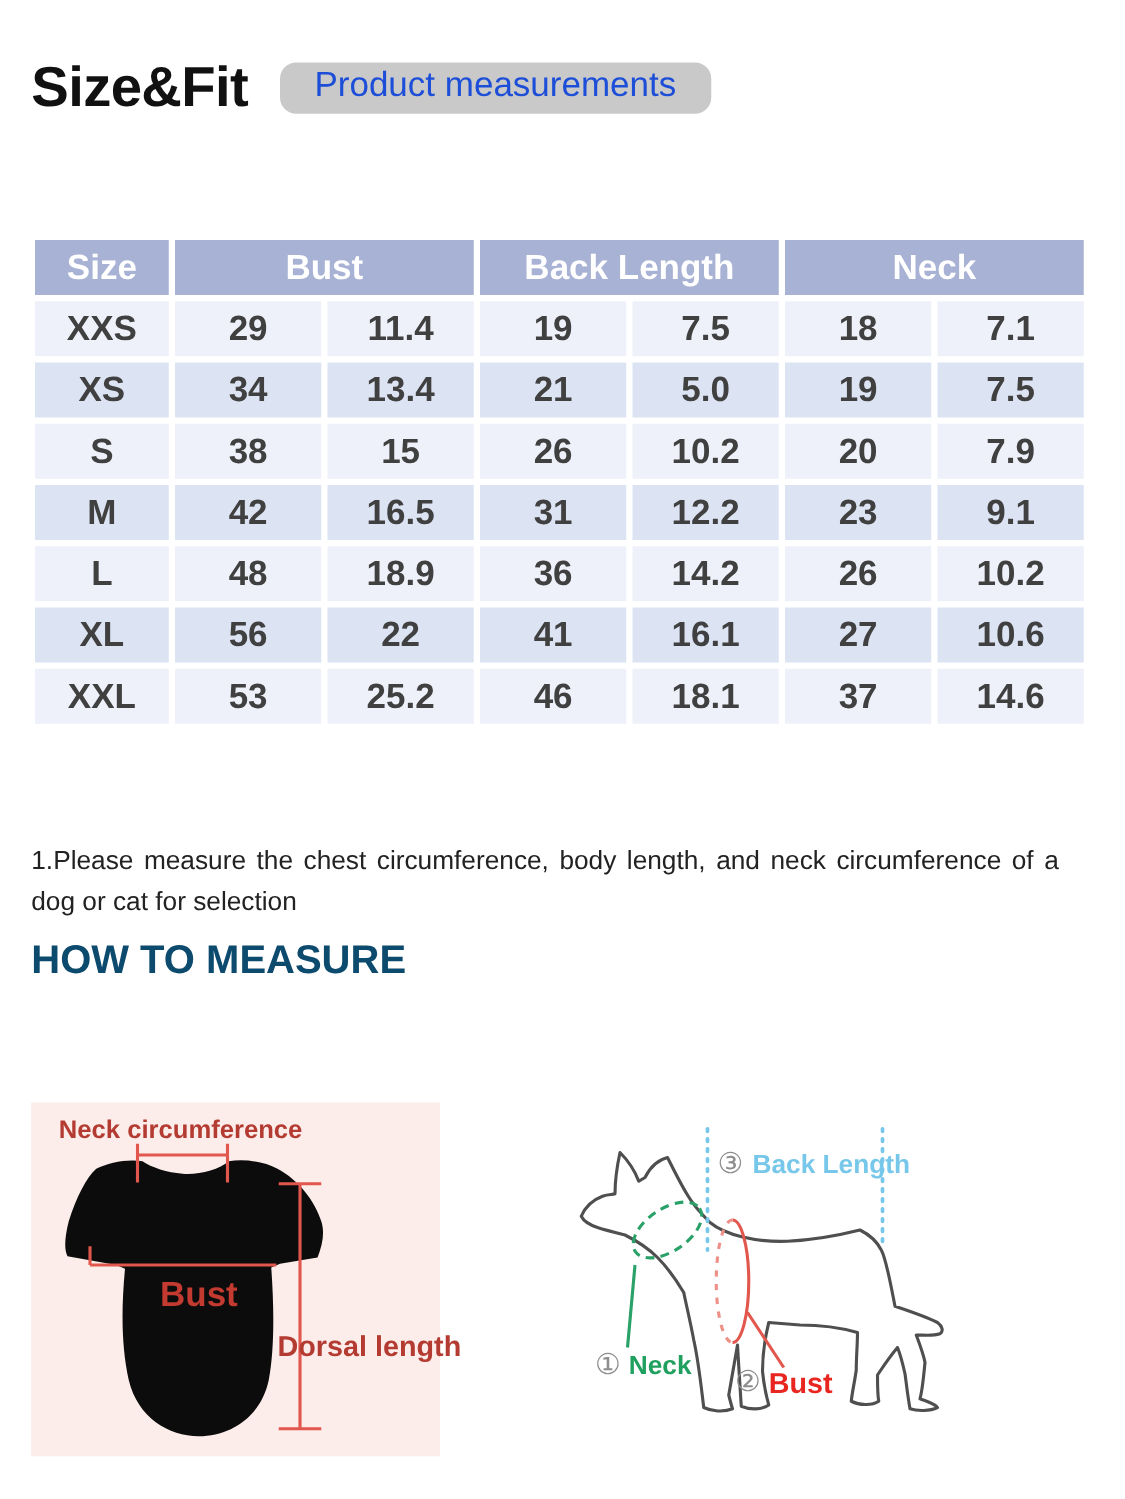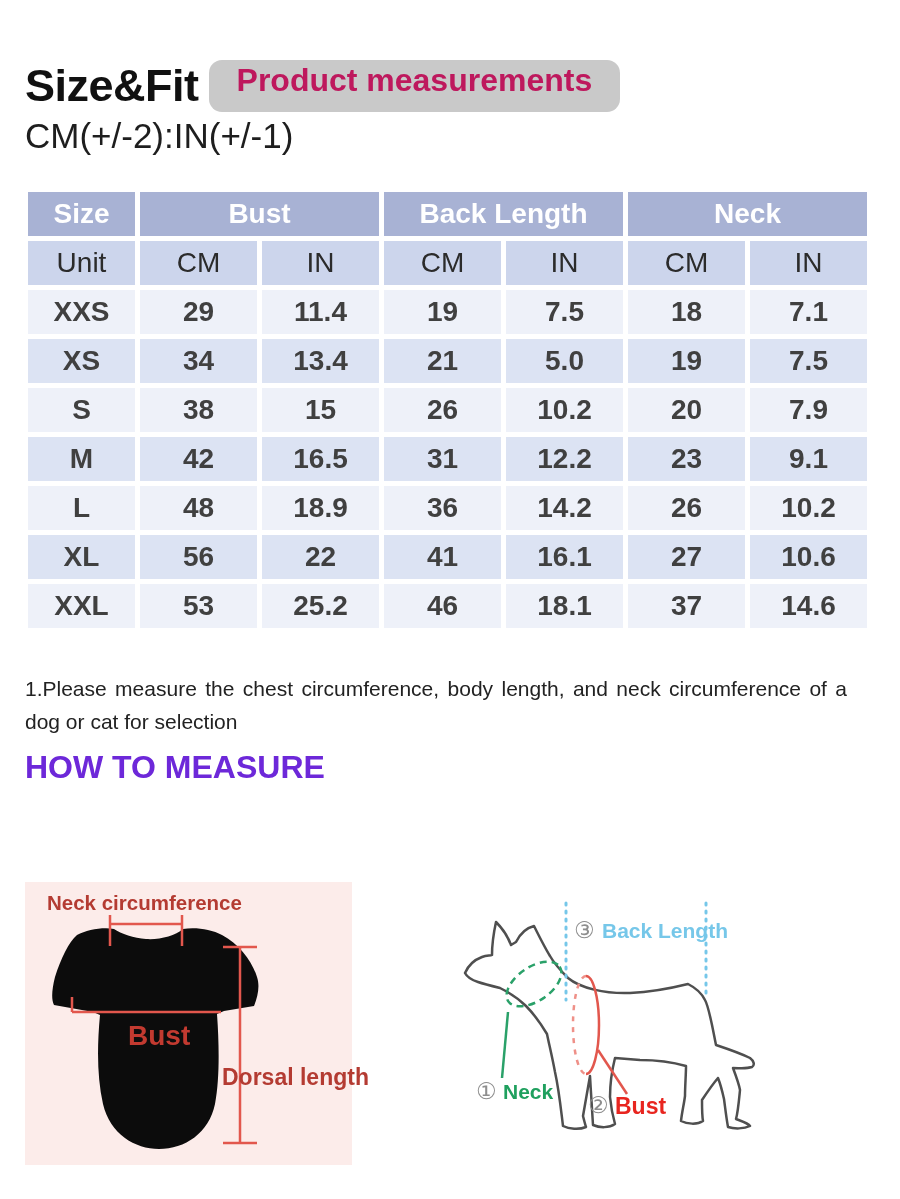--- a/index.html
+++ b/index.html
@@ -2,86 +2,76 @@
 <html><head>
 <meta charset="utf-8">
 <style>
   * { margin:0; padding:0; box-sizing:border-box; }
   html,body { background:#ffffff; }
   .page {
     position:relative; width:900px; height:1199px; overflow:hidden;
     background:#ffffff; font-family:"Liberation Sans", sans-serif; color:#222;
   }
   
-  .title-row { position:absolute; left:25px; top:60px; display:flex; gap:10px; }
+  .title-row { position:absolute; left:25px; top:44px; display:flex; align-items:center; gap:25px; }
   .page-title { font-size:45px; font-weight:bold; color:#111; letter-spacing:-0.5px; }
   .badge {
-    background:#c9c9c9; color:#be185d; font-size:32px; font-weight:bold;
+    background:#c9c9c9; color:#1d4ed8; font-size:28px; font-weight:normal;
     padding:2px 28px 7px 28px; border-radius:13px; white-space:nowrap;
   }
   .tolerance { position:absolute; left:25px; top:116px; font-size:35px; color:#1e1e1e; }
 
   
   table.size-table { position:absolute; left:23px; top:187px; border-spacing:5px; border-collapse:separate; }
   .size-table th, .size-table td { height:44px; text-align:center; vertical-align:middle; font-size:28px; }
   .size-table th { background:#a8b2d4; color:#ffffff; font-weight:bold; }
   .size-table .unit-row td { background:#ccd5ec; color:#2b2b2b; }
   .size-table tbody td { color:#404040;font-weight:bold; }
   .size-table tr.row-light td { background:#eef1f9; }
   .size-table tr.row-dark  td { background:#dce3f3; }
   .col-size { width:107px; } .col-m { width:117px; }
 
   
   .tips { position:absolute; left:25px; top:672px; width:822px; }
   .tips-heading { color:#e1222d; font-size:27px; font-weight:bold; margin-bottom:6px; }
   .tips p { font-size:21px; line-height:33px; color:#222; text-align:justify; }
-  .how-heading { color:#6d28d9; font-size:32px; font-weight:bold; margin-top:11px; }
+  .how-heading { color:#0c4a6e; font-size:32px; font-weight:bold; margin-top:11px; }
 
   
   .garment-svg { position:absolute; left:25px; top:882px; overflow:visible; }
   .dog-svg { position:absolute; left:440px; top:900px; }
   svg text { font-family:"Liberation Sans", sans-serif; }
   svg text.circled { font-family:"DejaVu Sans", sans-serif; }
 </style>
 </head>
 <body>
 
 <div class="page">
 
   <div class="title-row">
     <div class="page-title">Size&amp;Fit</div>
     <div class="badge">Product measurements</div>
   </div>
-  <div class="tolerance">CM(+/-2):IN(+/-1)</div>
 
   <table class="size-table">
     <colgroup>
       <col class="col-size">
         <col class="col-m">
         <col class="col-m">
         <col class="col-m">
       <col class="col-m">
         <col class="col-m">
         <col class="col-m">
     </colgroup>
     <thead>
       <tr>
         <th>Size</th>
         <th colspan="2">Bust</th>
         <th colspan="2">Back Length</th>
         <th colspan="2">Neck</th>
-      </tr>
-      <tr class="unit-row">
-        <td>Unit</td>
-        <td>CM</td>
-        <td>IN</td>
-        <td>CM</td>
-        <td>IN</td>
-        <td>CM</td>
-        <td>IN</td>
       </tr>
     </thead>
     <tbody>
         <tr class="row-light">
           <td>XXS</td>
           <td>29</td>
           <td>11.4</td>
           <td>19</td>
           <td>7.5</td>
           <td>18</td>

